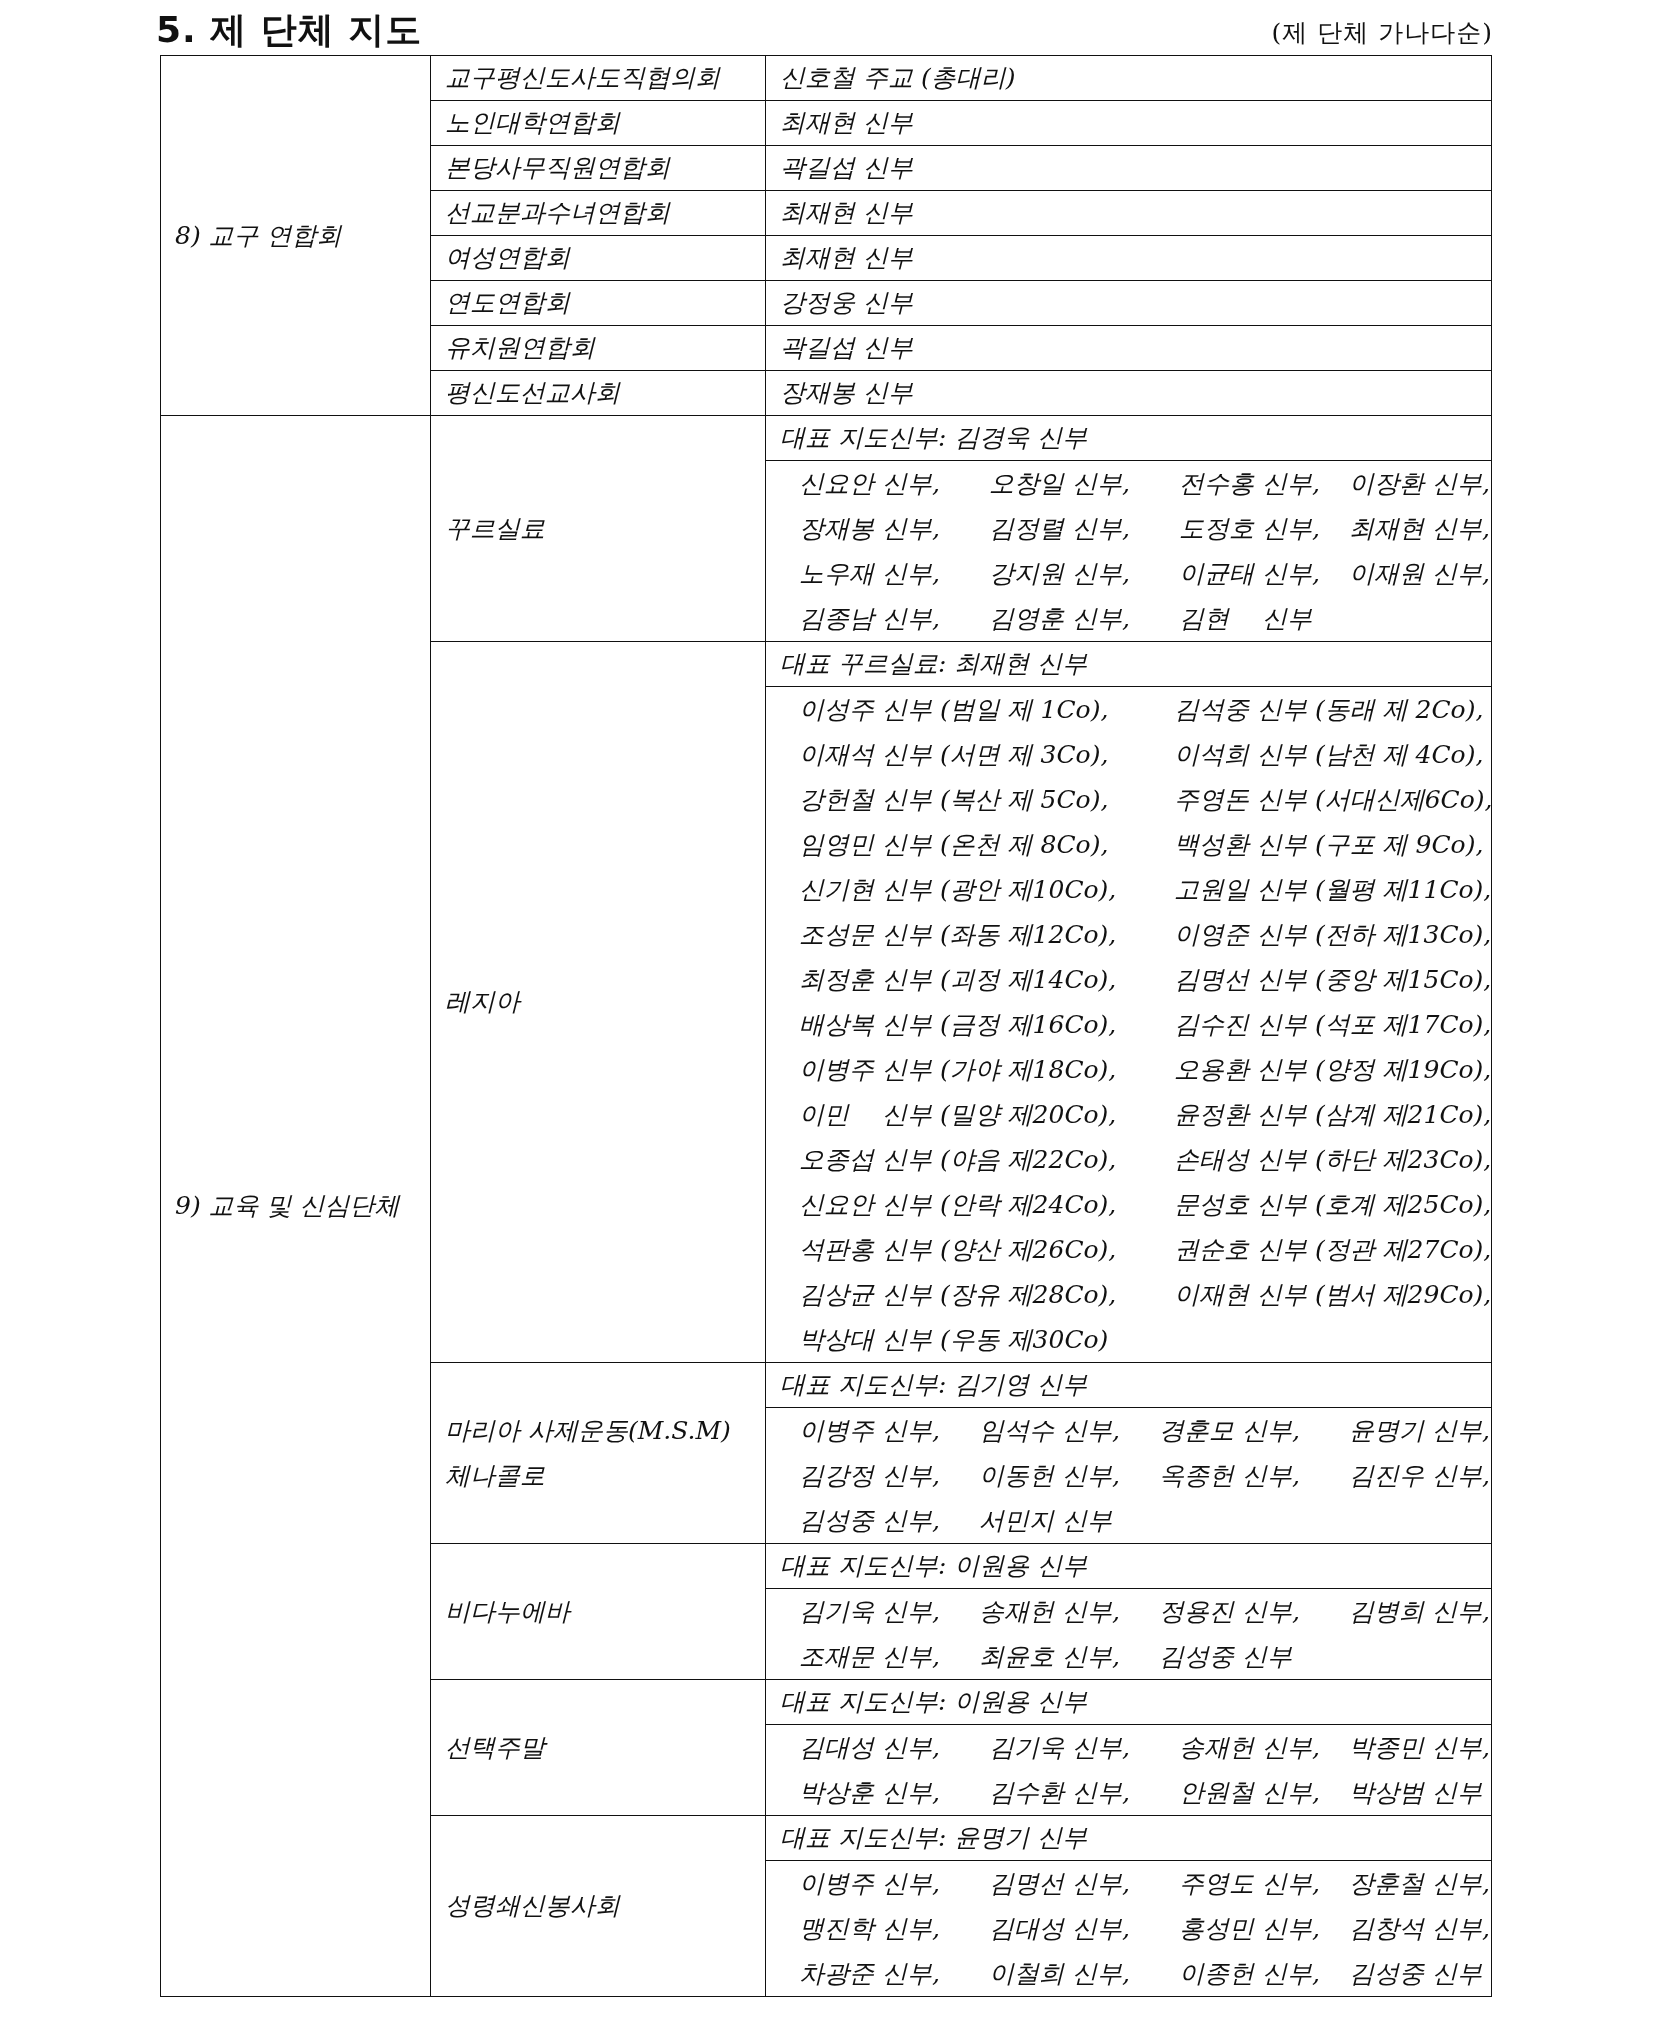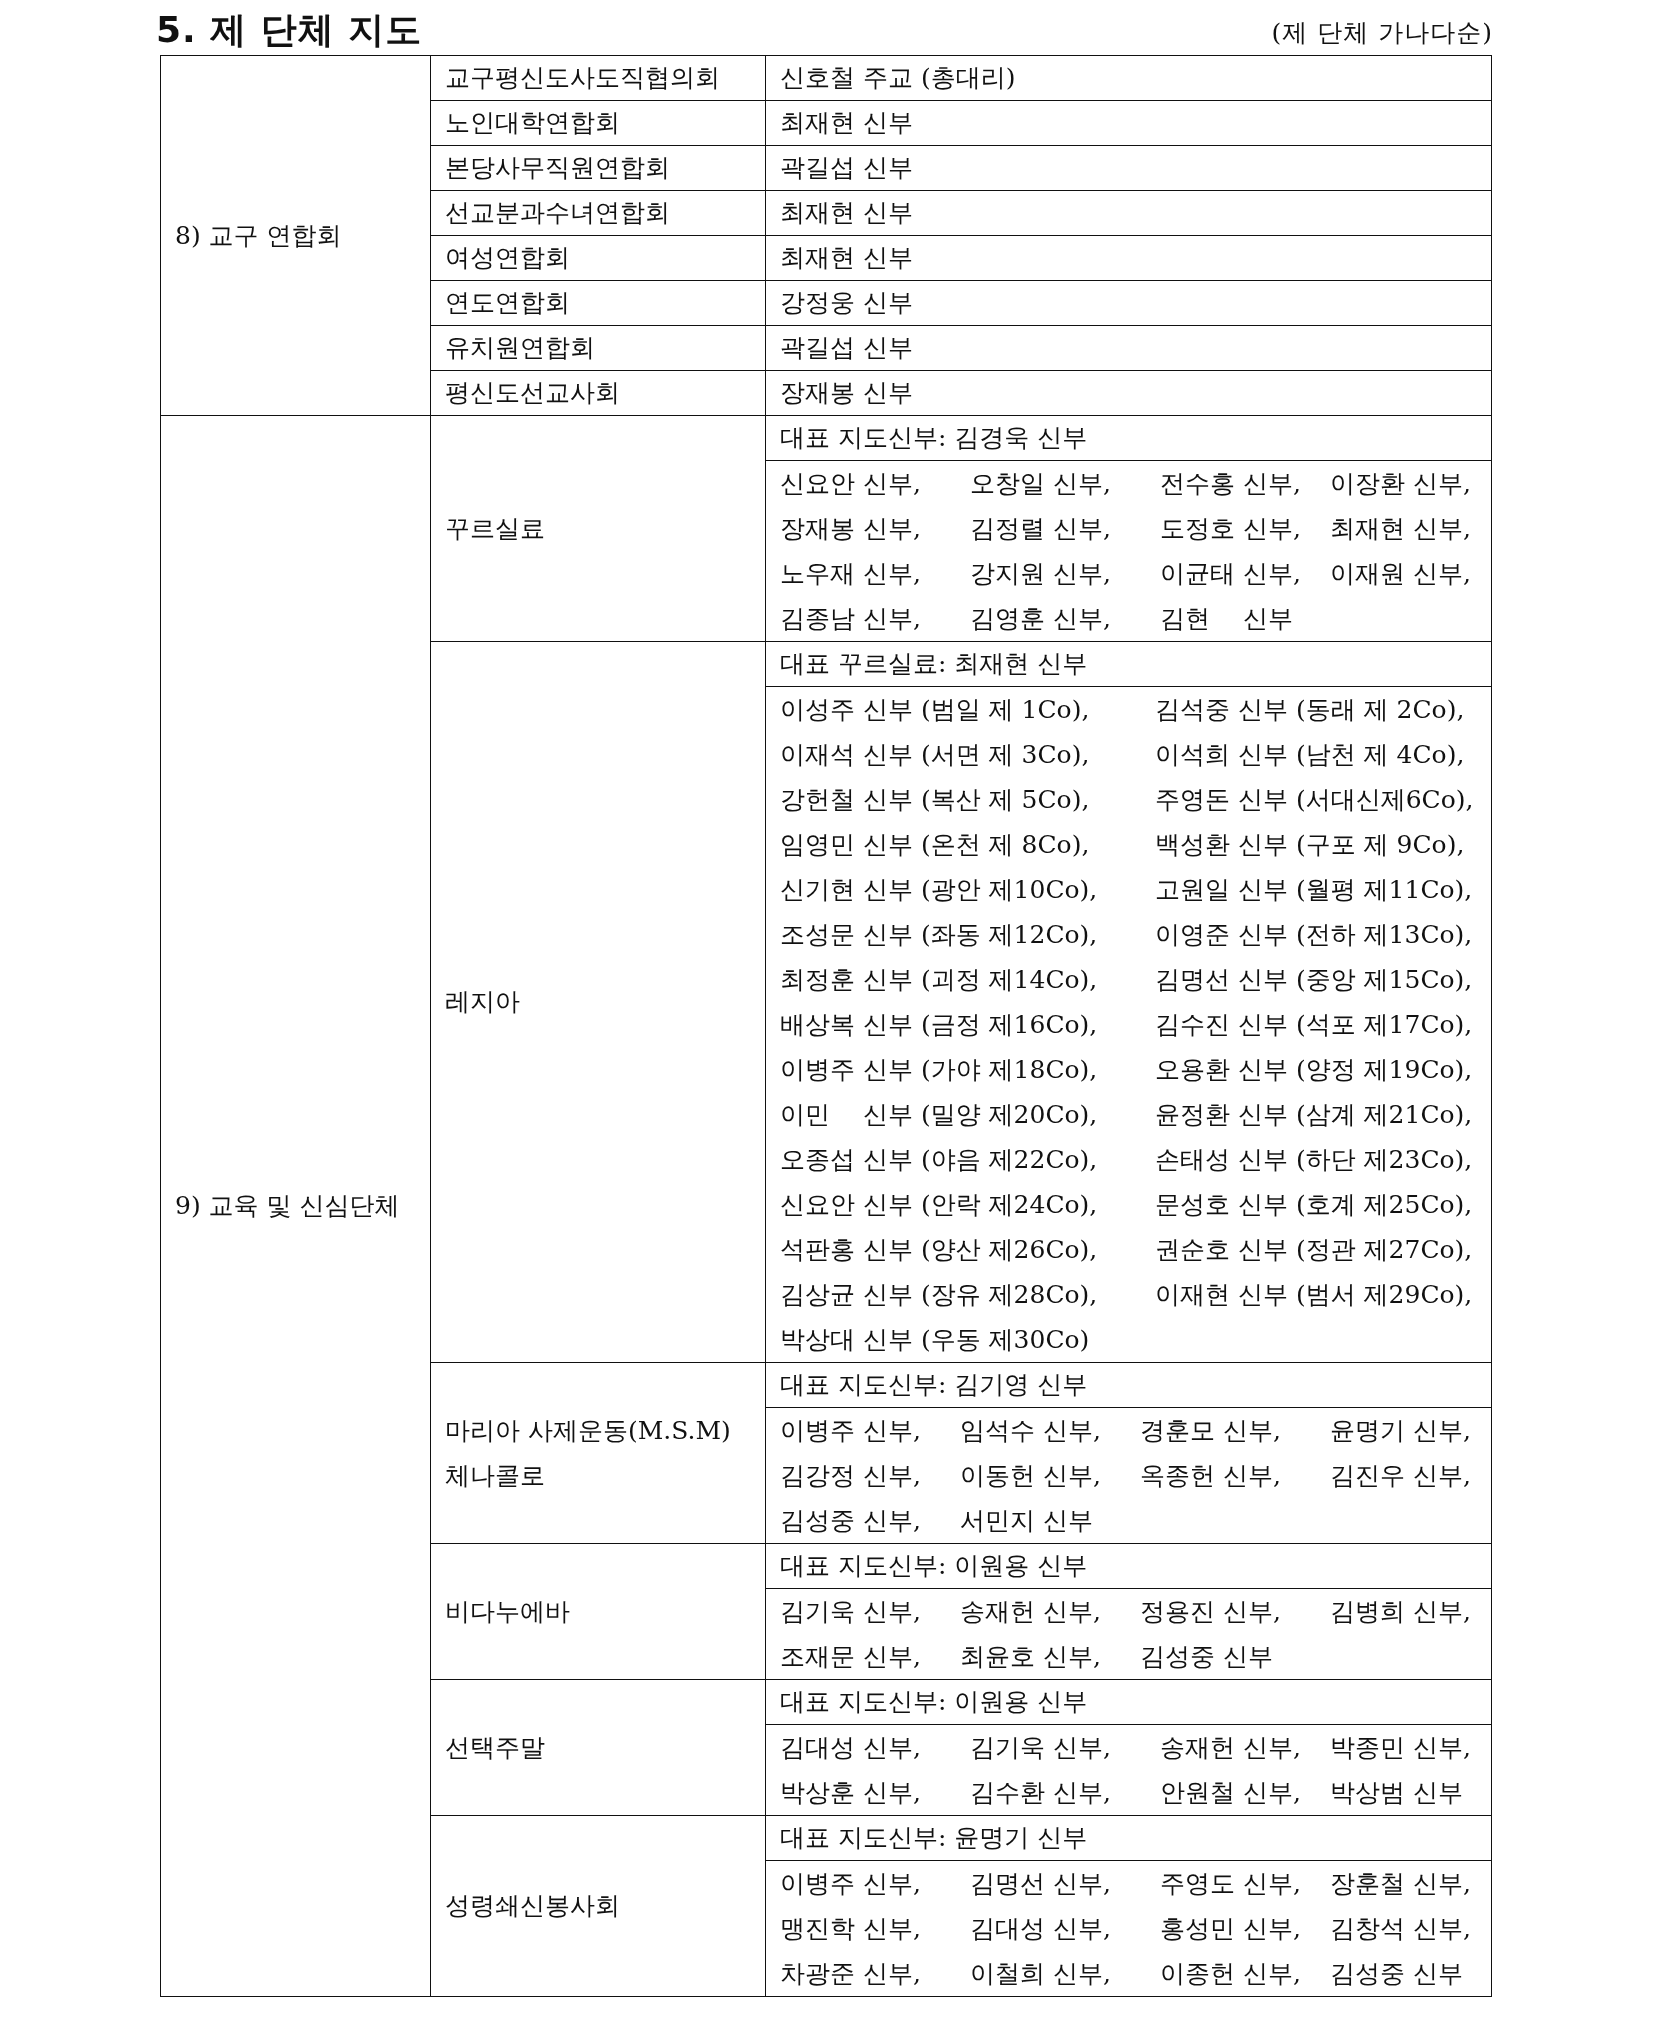--- a/index.html
+++ b/index.html
@@ -17,29 +17,29 @@
     position: absolute; right: 160px; top: 16px;
     font-size: 25px; letter-spacing: 1px;
   }
   table.main {
     position: absolute; left: 160px; top: 55px;
     width: 1331px; border-collapse: collapse; table-layout: fixed;
     font-size: 25px;
   }
   table.main td {
     border: 1.5px solid #111; padding: 0 0 0 14px; vertical-align: middle;
-    line-height: 44px; white-space: nowrap; overflow: hidden;
+    line-height: 44px; white-space: nowrap; overflow: hidden; font-style: italic;
   }
   col.c1 { width: 270px; }
   col.c2 { width: 335px; }
   col.c3 { width: 726px; }
   td.cat { padding-left: 16px; }
   td.name { padding-left: 10px; }
   td.dir { padding-left: 14px; }
-  .names-grid { display: grid; grid-template-columns: 190px 190px 170px 170px; line-height: 45px; }
+  .names-grid { display: grid; grid-template-columns: 190px 190px 170px 170px; line-height: 45px; margin-left: 19px; }
   .names-grid.w3 { grid-template-columns: 180px 180px 190px 170px; }
   .names-grid.w2 { grid-template-columns: 375px 350px; }
   .names-grid span { white-space: nowrap; }
   .sub { line-height: 45px; }
 </style>
 </head>
 <body>
 
 <div class="title">5. 제 단체 지도</div>
 <div class="note">(제 단체 가나다순)</div>

